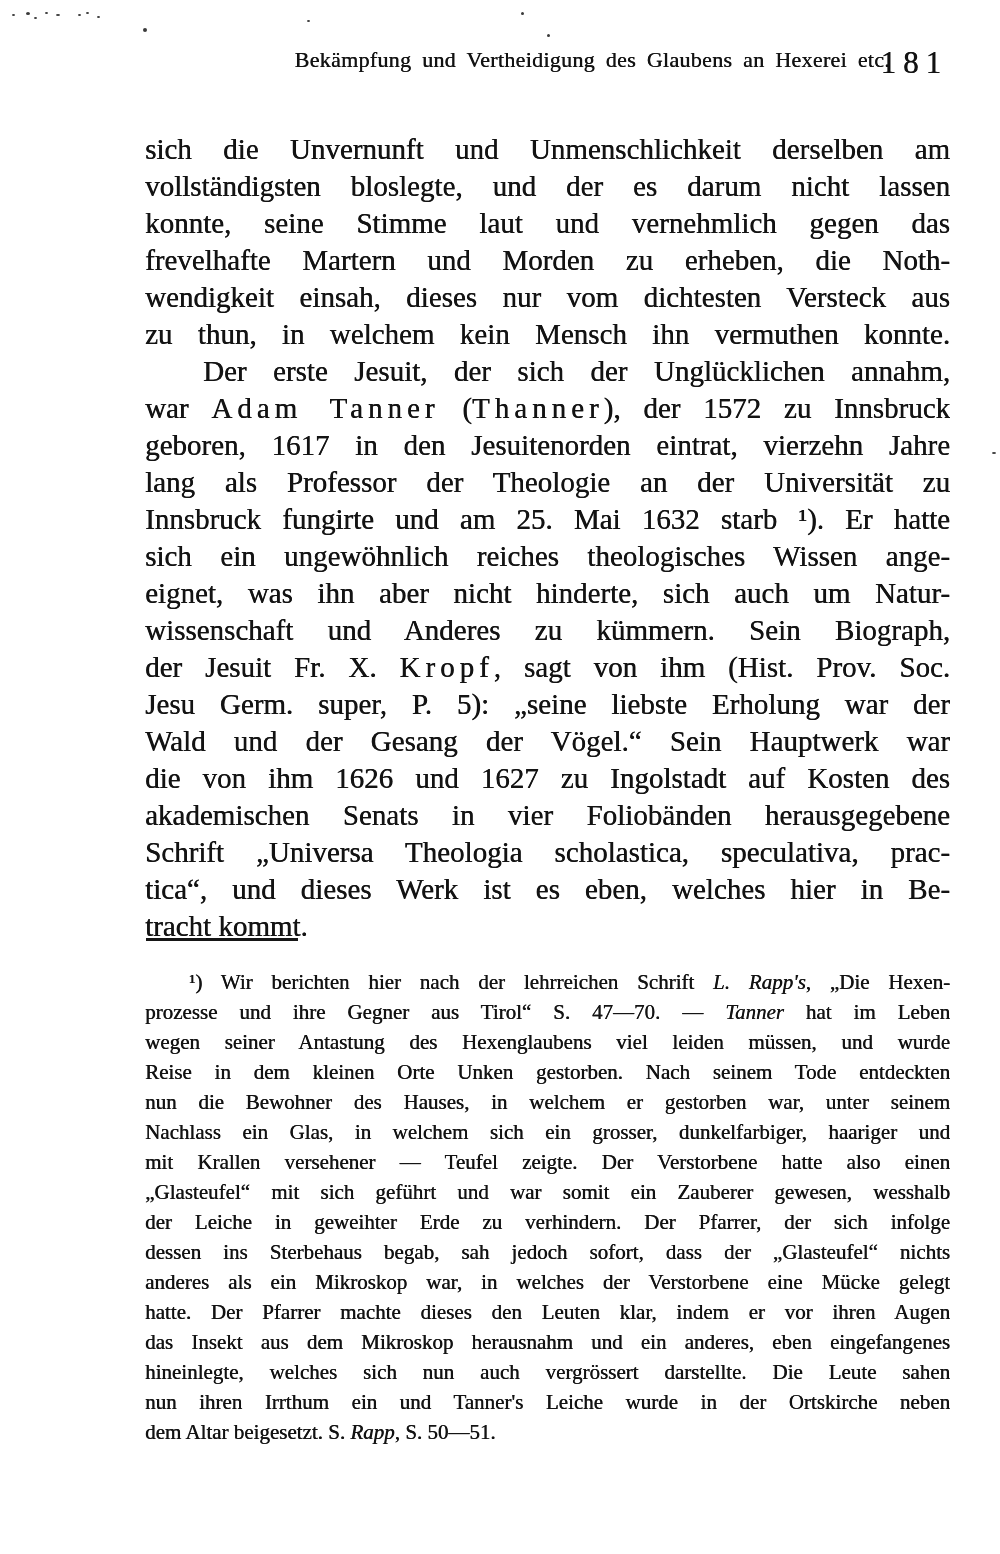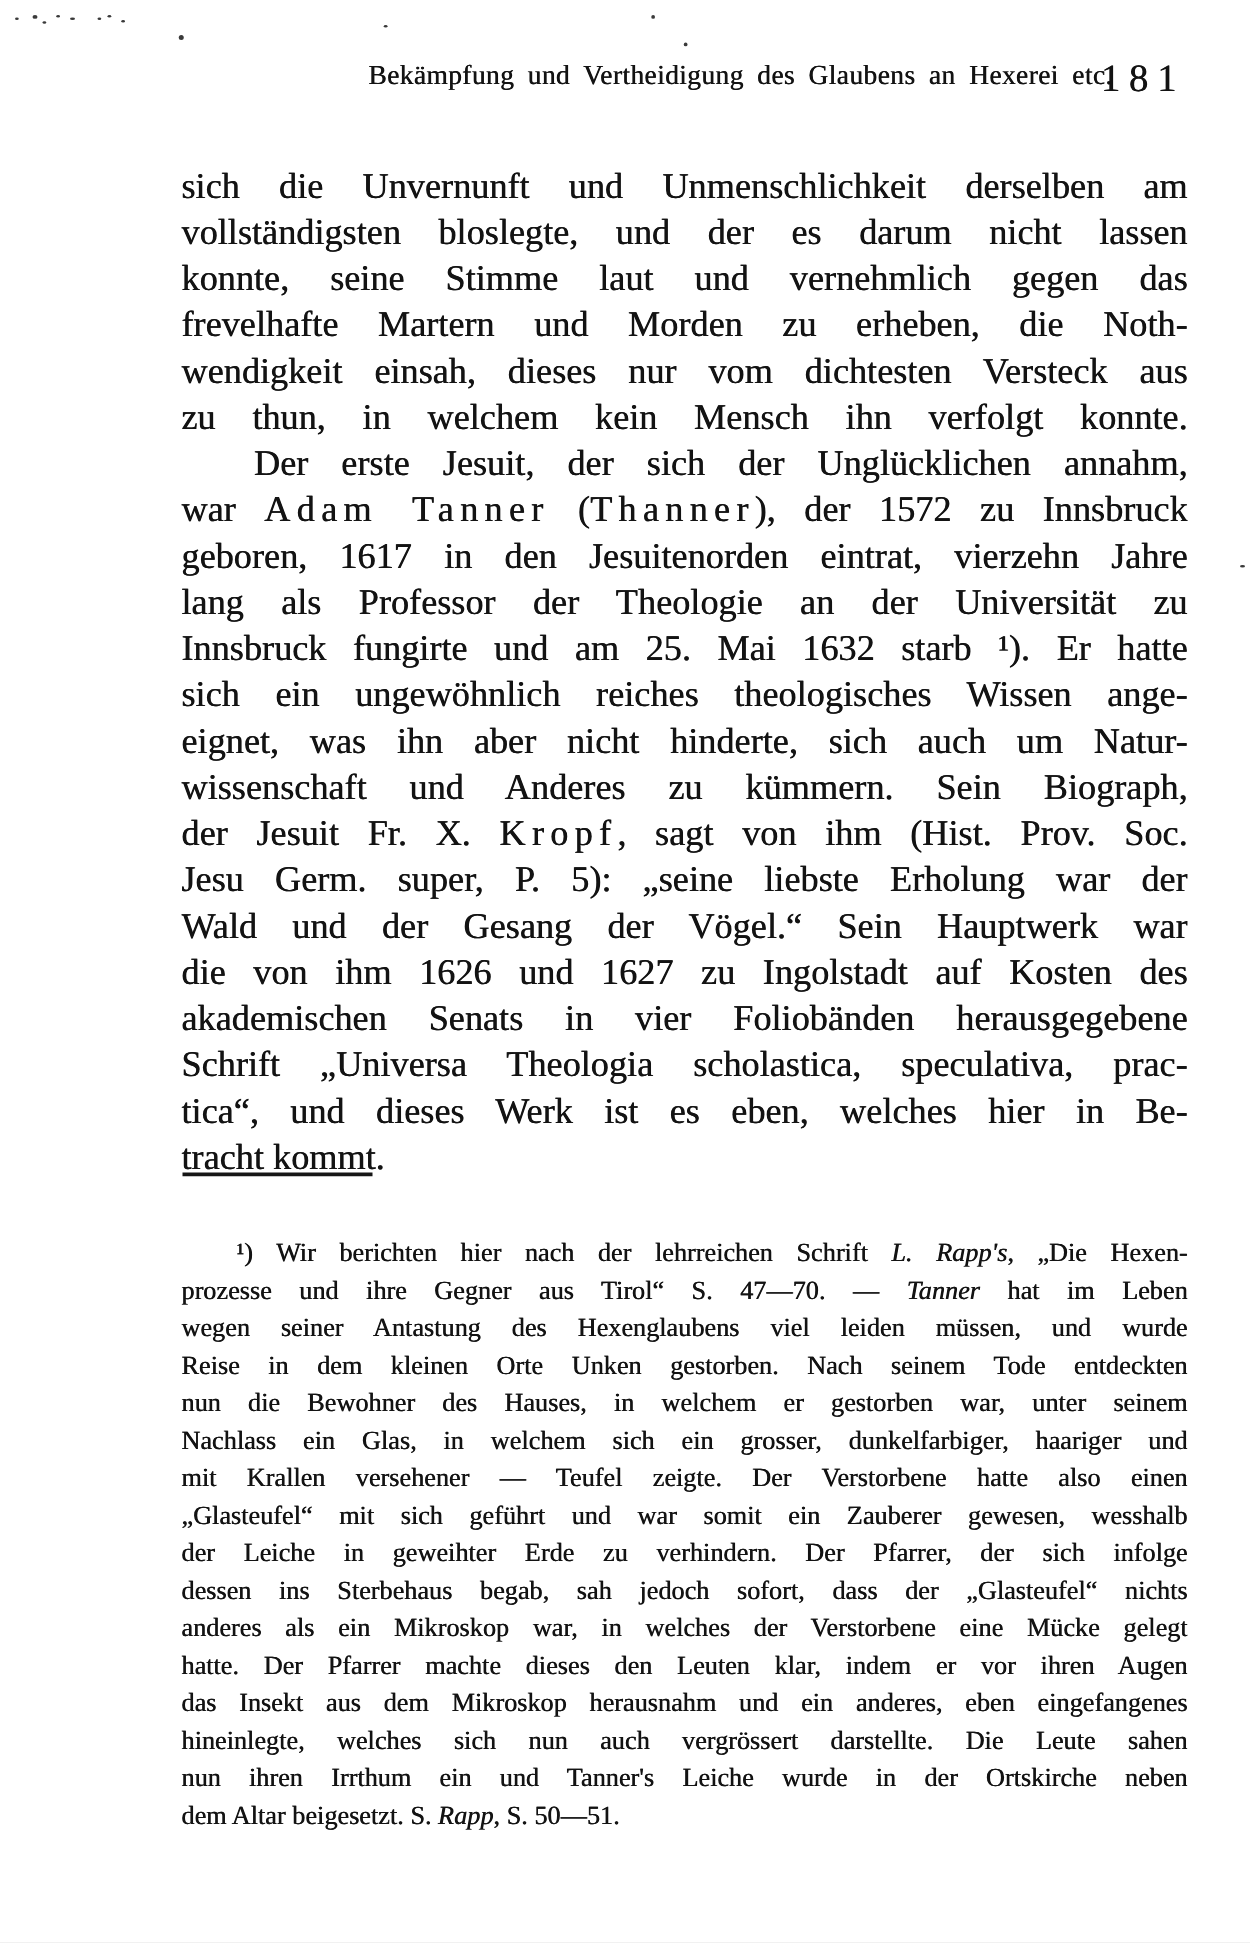--- a/index.html
+++ b/index.html
@@ -34,21 +34,21 @@
   .footnote-text .line { height: 30px; line-height: 30px; }
   .line {
     text-align: justify;
     text-align-last: justify;
     overflow: hidden;
     white-space: normal;
     text-shadow: 0.4px 0 0 currentColor;
   }
   .line.last { text-align-last: left; }
   .body-text .line.indent { text-indent: 58px; }
-  .footnote-text .line.indent { text-indent: 44px; margin-top: 20px; }
+  .footnote-text .line.indent { text-indent: 44px; }
   .sp { letter-spacing: 5px; }
   .it { font-style: italic; }
   .divider { position: absolute; left: 146px; top: 938px; width: 152px; height: 3px; background: #161616; }
   .speck { position: absolute; background: #3a3a3a; border-radius: 50%; }
 </style>
 </head>
 <body>
 
 <div class="page">
 
@@ -56,21 +56,21 @@
     <span class="running-title">Bekämpfung und Vertheidigung des Glaubens an Hexerei etc.</span>
     <span class="page-number">181</span>
   </div>
 
   <div class="body-text">
       <div class="line"><span>sich die Unvernunft und Unmenschlichkeit derselben am</span></div>
       <div class="line"><span>vollständigsten bloslegte, und der es darum nicht lassen</span></div>
       <div class="line"><span>konnte, seine Stimme laut und vernehmlich gegen das</span></div>
       <div class="line"><span>frevelhafte Martern und Morden zu erheben, die Noth-</span></div>
       <div class="line"><span>wendigkeit einsah, dieses nur vom dichtesten Versteck aus</span></div>
-      <div class="line"><span>zu thun, in welchem kein Mensch ihn verfolgt konnte.</span></div>
+      <div class="line"><span>zu thun, in welchem kein Mensch ihn vermuthen konnte.</span></div>
       <div class="line indent"><span>Der erste Jesuit, der sich der Unglücklichen annahm,</span></div>
       <div class="line"><span>war </span><span class="sp">Adam Tanner</span><span> (</span><span class="sp">Thanner</span><span>), der 1572 zu Innsbruck</span></div>
       <div class="line"><span>geboren, 1617 in den Jesuitenorden eintrat, vierzehn Jahre</span></div>
       <div class="line"><span>lang als Professor der Theologie an der Universität zu</span></div>
       <div class="line"><span>Innsbruck fungirte und am 25. Mai 1632 starb ¹). Er hatte</span></div>
       <div class="line"><span>sich ein ungewöhnlich reiches theologisches Wissen ange-</span></div>
       <div class="line"><span>eignet, was ihn aber nicht hinderte, sich auch um Natur-</span></div>
       <div class="line"><span>wissenschaft und Anderes zu kümmern. Sein Biograph,</span></div>
       <div class="line"><span>der Jesuit Fr. X. </span><span class="sp">Kropf</span><span>, sagt von ihm (Hist. Prov. Soc.</span></div>
       <div class="line"><span>Jesu Germ. super, P. 5): „seine liebste Erholung war der</span></div>

